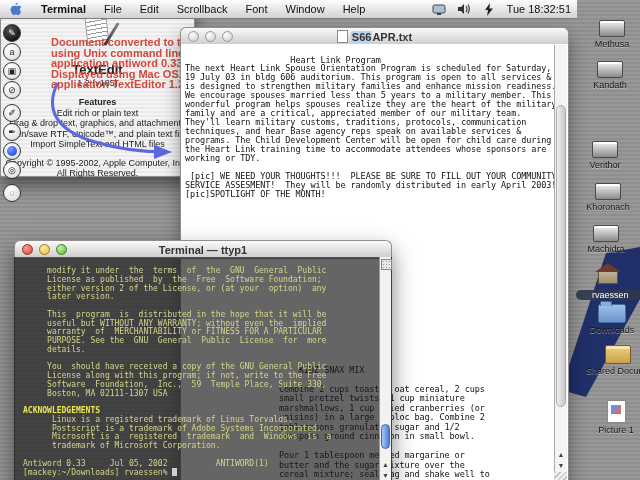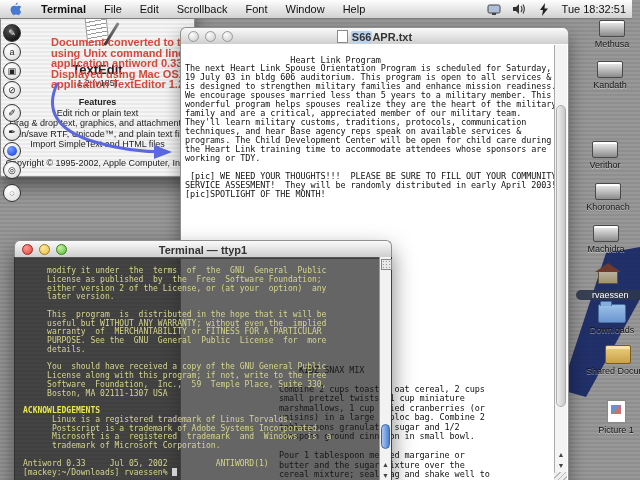--- a/index.html
+++ b/index.html
@@ -1,20 +1,20 @@
 <!DOCTYPE html>
 <html><head>
 <meta charset="utf-8">
 <style>
   html,body{margin:0;padding:0;}
   #screen{position:relative;width:640px;height:480px;overflow:hidden;
     font-family:"Liberation Sans",sans-serif;
     background:repeating-linear-gradient(180deg,#989898 0 2px,#8e8e8e 2px 4px);}
   
-  .menubar{position:absolute;left:0;top:0;width:632px;height:18px;z-index:100;
+  .menubar{position:absolute;left:0;top:0;width:577px;height:18px;z-index:100;
     background:linear-gradient(#fdfdfd,#d2d2d2);border-bottom:1px solid #7e7e7e;
     display:flex;align-items:center;font-size:11px;color:#111;}
   .menubar .apple{width:14px;height:14px;margin:0 10px 0 8px;display:flex;align-items:center;justify-content:center;}
   .menu-item{padding:0 9px;height:18px;line-height:18px;}
   .menu-item.app{font-weight:bold;}
   .menubar-right{margin-left:auto;display:flex;align-items:center;gap:10px;padding-right:6px;}
   .status-ico{width:15px;height:13px;display:flex;align-items:center;justify-content:center;}
   .clock{font-size:11px;}
   
   .red-note{position:absolute;left:51px;top:37px;z-index:4;white-space:pre;
@@ -261,20 +261,21 @@
           <div class="pen"></div>
       </div>
       <div class="about-appname">TextEdit</div>
       <div class="about-version">1.2 (v185)</div>
       <div class="about-features-title">Features</div>
       <div>Edit rich or plain text</div>
       <div>Drag &amp; drop text, graphics, and attachments</div>
       <div>Open/save RTF, Unicode™, and plain text files</div>
       <div>Import SimpleText and HTML files</div>
       <div class="about-copy">Copyright © 1995-2002, Apple Computer, Inc.,</div>
+      <div>All Rights Reserved.</div>
     </div>
   </div>
 
   <div class="window term-win">
     <div class="titlebar">
       <div class="lights">
         <div class="light red"></div>
         <div class="light yellow"></div>
         <div class="light green"></div>
       </div>

